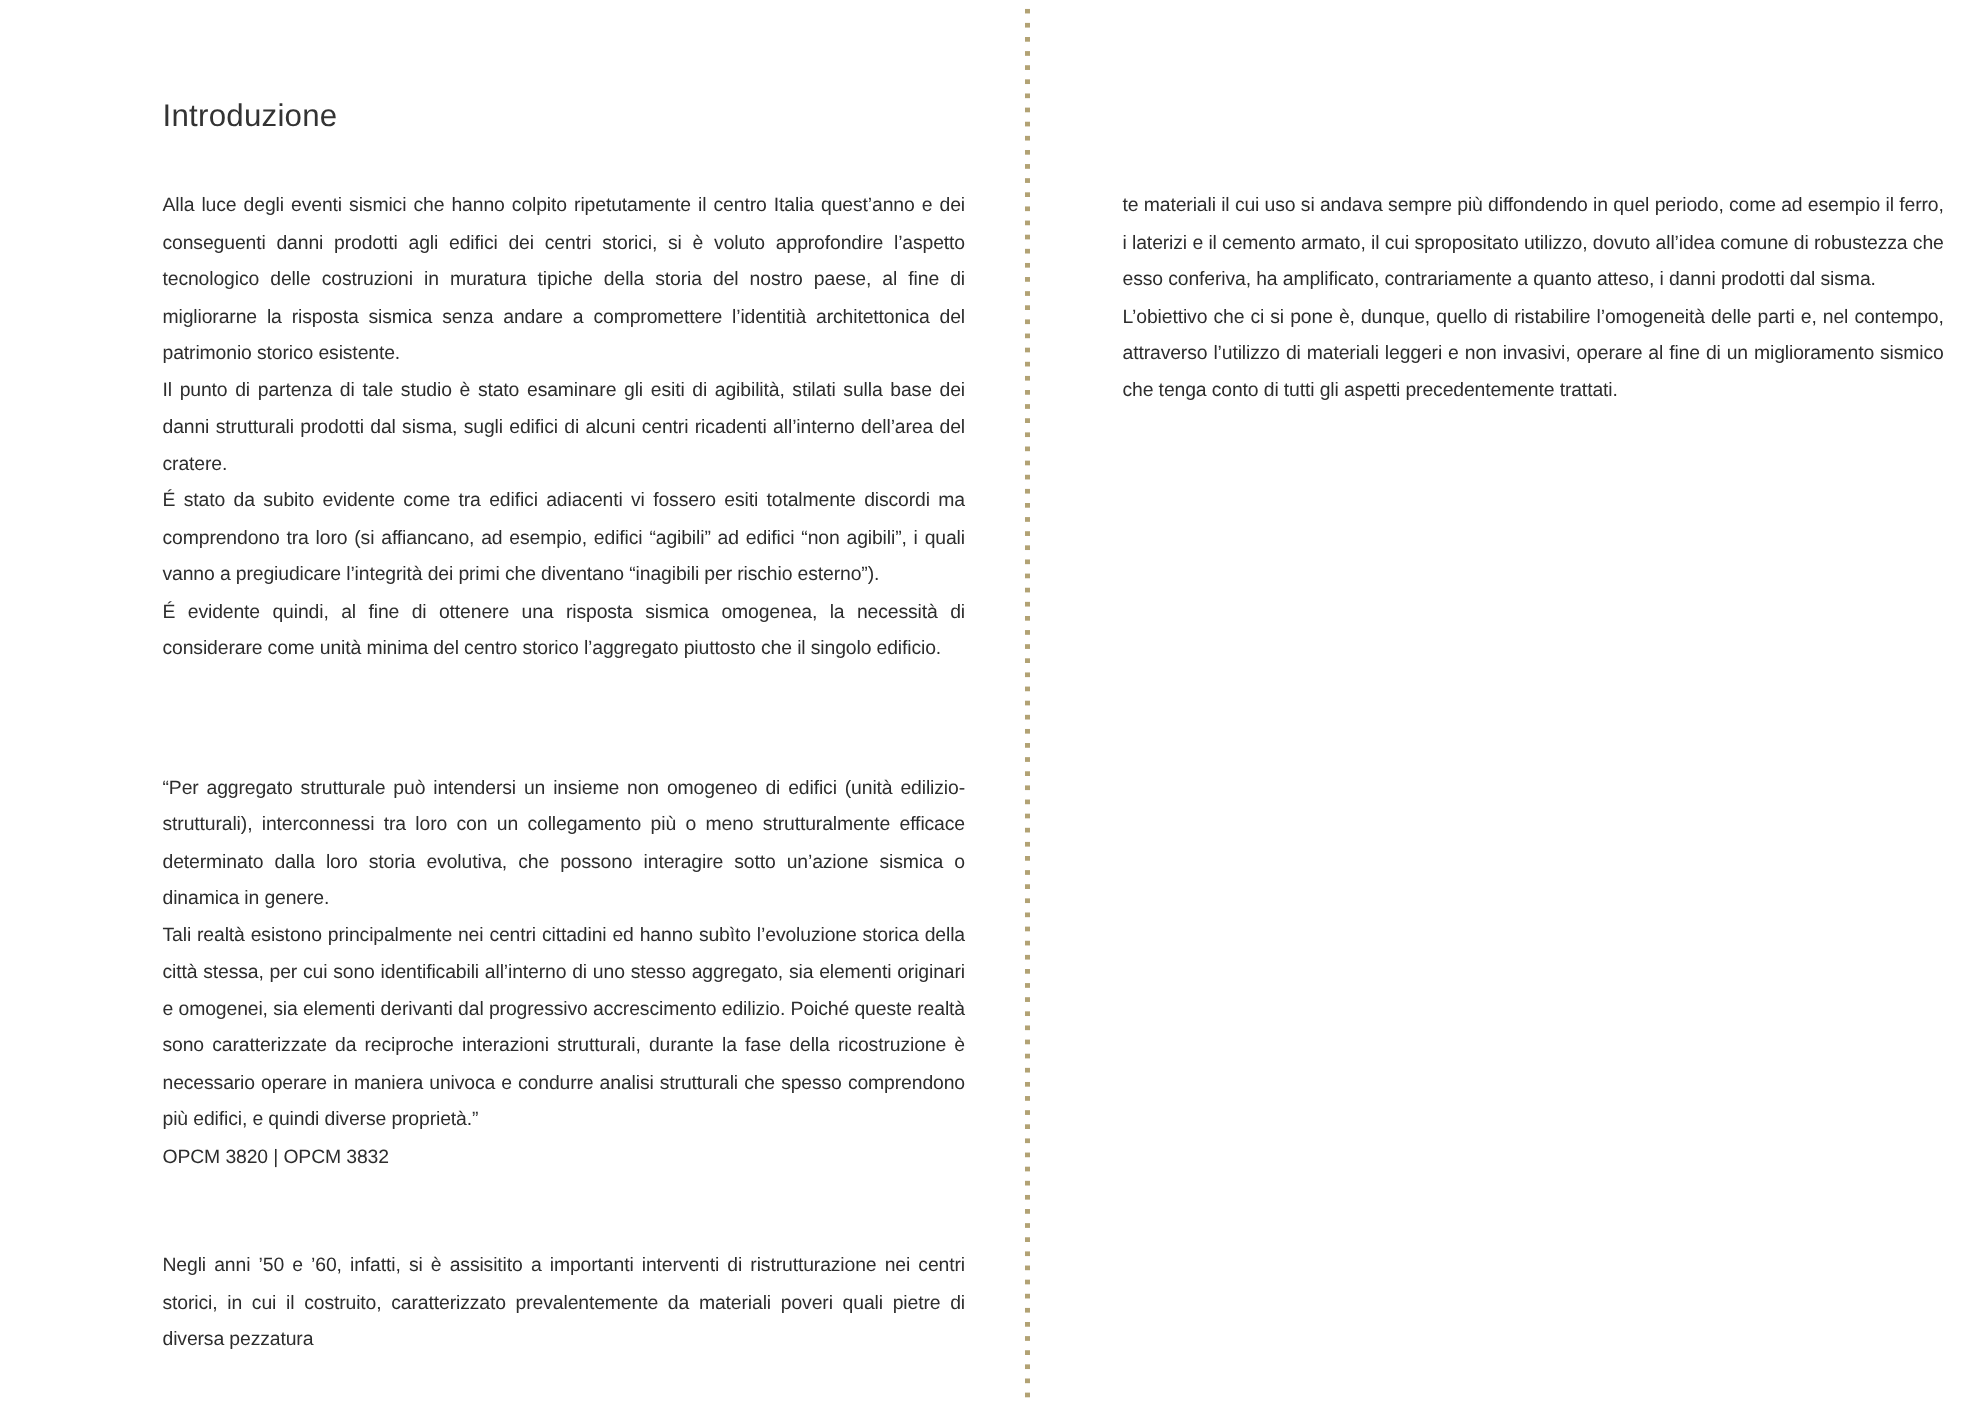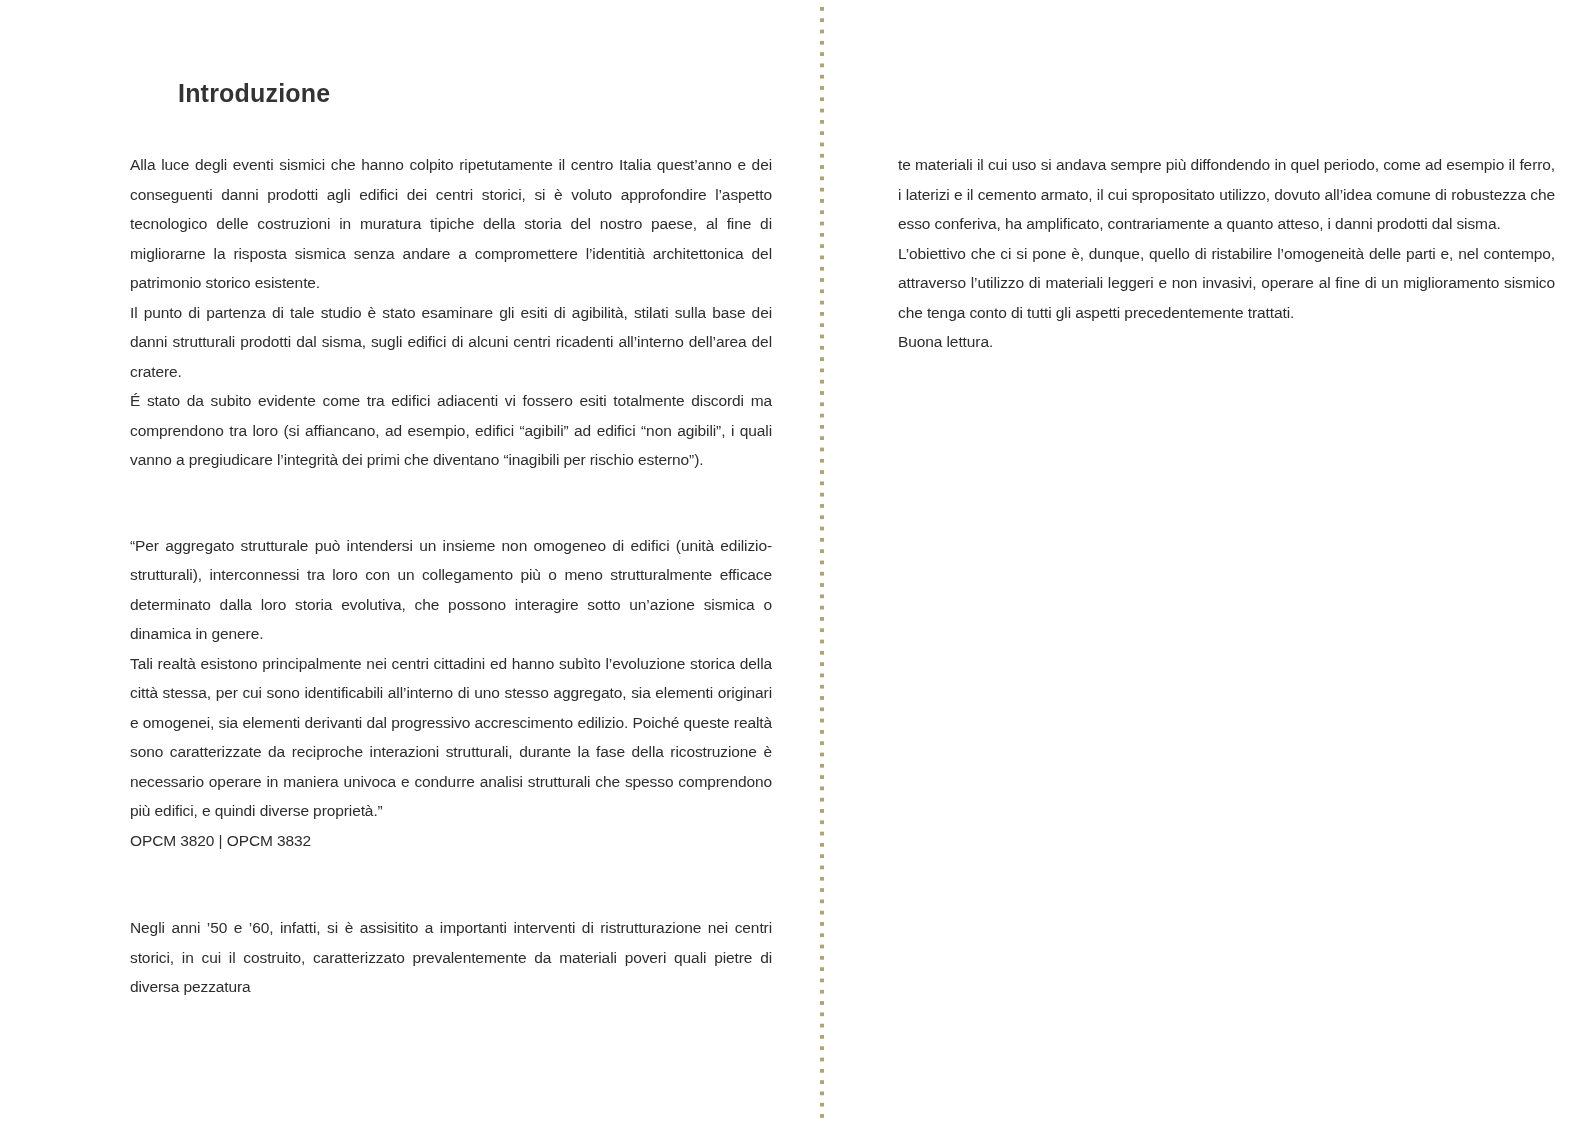--- a/index.html
+++ b/index.html
@@ -22,74 +22,73 @@
     width:4px;
     background-image:linear-gradient(to bottom,var(--divider-color) 0,var(--divider-color) 4px,transparent 4px);
     background-size:4px 11.3px;
     background-repeat:repeat-y;
   }
 
   .page-title{
     position:absolute;
     left:130px;top:62px;
     font-size:25px;
-    font-weight:700;
+    font-weight:400;
     color:#333333;
     letter-spacing:0.2px;
-    margin-left:48px;
   }
 
   .col{
     position:absolute;
     top:150px;
     color:var(--text-color);
     font-size:15.5px;
     line-height:29.5px;
     letter-spacing:-0.1px;
     text-align:justify;
   }
   .col-left{left:130px;width:642px;}
   .col-right{left:898px;width:657px;}
 
   .col p{margin:0;}
-  .quote-block{margin-top:56px;}
+  .quote-block{margin-top:82px;}
   .citation{
     margin:0;
   }
   .closing-block{margin-top:58px;}
   .closing-line{margin-top:46px;text-align:left;}
 </style>
 </head>
 <body>
 
 <div class="page">
 
   <h1 class="page-title">Introduzione</h1>
 
   <div class="col col-left">
     <div>
       <p>Alla luce degli eventi sismici che hanno colpito ripetutamente il centro Italia quest’anno e dei conseguenti danni prodotti agli edifici dei centri storici, si è voluto approfondire l’aspetto tecnologico delle costruzioni in muratura tipiche della storia del nostro paese, al fine di migliorarne la risposta sismica senza andare a compromettere l’identitià architettonica del patrimonio storico esistente.</p>
       <p>Il punto di partenza di tale studio è stato esaminare gli esiti di agibilità, stilati sulla base dei danni strutturali prodotti dal sisma, sugli edifici di alcuni centri ricadenti all’interno dell’area del cratere.</p>
       <p>É stato da subito evidente come tra edifici adiacenti vi fossero esiti totalmente discordi ma comprendono tra loro (si affiancano, ad esempio, edifici “agibili” ad edifici “non agibili”, i quali vanno a pregiudicare l’integrità dei primi che diventano “inagibili per rischio esterno”).</p>
+      <p>É evidente quindi, al fine di ottenere una risposta sismica omogenea, la necessità di considerare come unità minima del centro storico l’aggregato piuttosto che il singolo edificio.</p>
     </div>
 
     <div class="quote-block">
       <p>“Per aggregato strutturale può intendersi un insieme non omogeneo di edifici (unità edilizio-strutturali), interconnessi tra loro con un collegamento più o meno strutturalmente efficace determinato dalla loro storia evolutiva, che possono interagire sotto un’azione sismica o dinamica in genere.</p>
       <p>Tali realtà esistono principalmente nei centri cittadini ed hanno subìto l’evoluzione storica della città stessa, per cui sono identificabili all’interno di uno stesso aggregato, sia elementi originari e omogenei, sia elementi derivanti dal progressivo accrescimento edilizio. Poiché queste realtà sono caratterizzate da reciproche interazioni strutturali, durante la fase della ricostruzione è necessario operare in maniera univoca e condurre analisi strutturali che spesso comprendono più edifici, e quindi diverse proprietà.”</p>
       <p class="citation">OPCM 3820 | OPCM 3832</p>
     </div>
 
     <div class="closing-block">
       <p>Negli anni ’50 e ’60, infatti, si è assisitito a importanti interventi di ristrutturazione nei centri storici, in cui il costruito, caratterizzato prevalentemente da materiali poveri quali pietre di diversa pezzatura</p>
     </div>
   </div>
 
   <div class="divider-dotted"></div>
 
   <div class="col col-right">
     <div>
       <p>te materiali il cui uso si andava sempre più diffondendo in quel periodo, come ad esempio il ferro, i laterizi e il cemento armato, il cui spropositato utilizzo, dovuto all’idea comune di robustezza che esso conferiva, ha amplificato, contrariamente a quanto atteso, i danni prodotti dal sisma.</p>
       <p>L’obiettivo che ci si pone è, dunque, quello di ristabilire l’omogeneità delle parti e, nel contempo, attraverso l’utilizzo di materiali leggeri e non invasivi, operare al fine di un miglioramento sismico che tenga conto di tutti gli aspetti precedentemente trattati.</p>
     </div>
-    <p class="closing-line">Buona lettura.</p>
   </div>
 
 </div>
 
 </body></html>

